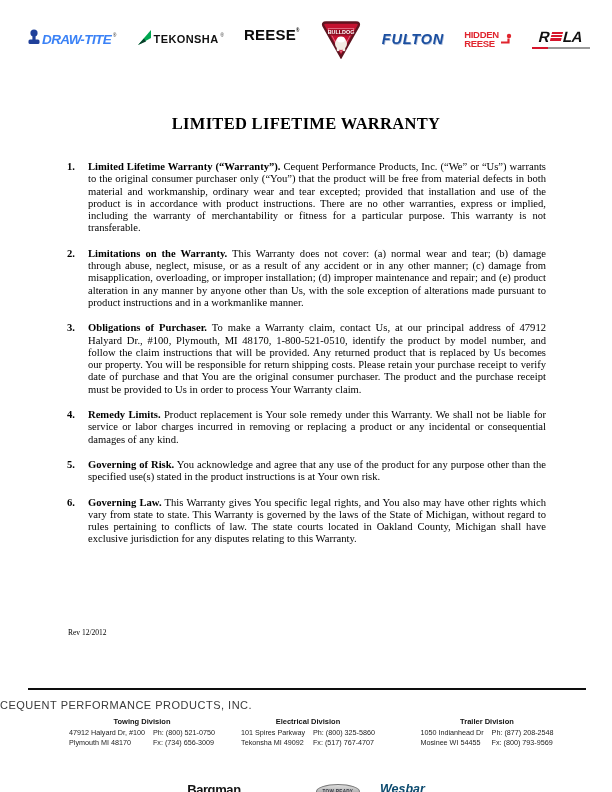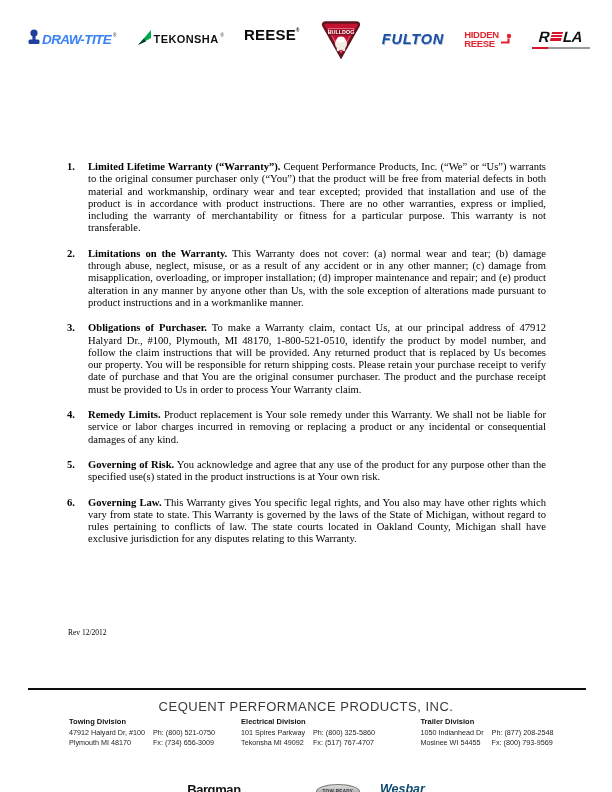--- a/index.html
+++ b/index.html
@@ -67,30 +67,30 @@
   .item{display:flex;margin-bottom:13px;font-size:10.6px;line-height:12.3px;color:#000;}
   .item-num{width:21px;flex-shrink:0;font-weight:bold;}
   .item-text{flex:1;text-align:justify;}
   .item-heading{font-weight:bold;}
 
   .rev{position:absolute;top:628px;left:68px;font-size:7.5px;color:#000;}
 
   
   .footer-rule{position:absolute;top:688px;left:28px;right:26px;height:2px;background:#0e0e0e;}
   .footer-company{
-    position:absolute;top:699px;left:0;width:100%;text-align:center;
-    font-family:"Liberation Sans",sans-serif;font-size:13px;color:#3a3a3a;letter-spacing:0.5px;
+    position:absolute;top:699px;left:0;width:100%;
+    font-family:"Liberation Sans",sans-serif;font-size:11px;color:#3a3a3a;letter-spacing:0.5px;
   }
   .division{
     position:absolute;top:717px;
     display:grid;grid-template-columns:auto auto;column-gap:8px;row-gap:1.5px;
     justify-content:center;align-content:start;
     font-family:"Liberation Sans",sans-serif;font-size:7.2px;color:#222;
   }
-  .division .div-name{grid-column:1/3;text-align:left;font-weight:bold;font-size:7.5px;color:#111;}
+  .division .div-name{grid-column:1/3;text-align:center;font-weight:bold;font-size:7.5px;color:#111;}
   .div-towing{left:47px;width:190px;}
   .div-electrical{left:213px;width:190px;}
   .div-trailer{left:392px;width:190px;}
 
   .sub-logos{
     position:absolute;top:755px;left:0;width:100%;
     display:flex;justify-content:center;align-items:center;gap:20px;
   }
   .bargman{
     font-family:"Liberation Sans",sans-serif;font-weight:800;font-size:13px;
@@ -185,20 +185,21 @@
       <span class="rola-word">
         <span>R</span>
           <span class="rola-o"></span>
           <span>LA</span>
       </span>
       <span class="rola-tag"></span>
     </div>
 
   </header>
 
+  <h1 class="title">LIMITED LIFETIME WARRANTY</h1>
 
   <div class="items">
 
     <div class="item">
       <span class="item-num">1.</span>
       <div class="item-text">
         <span class="item-heading">Limited Lifetime Warranty (“Warranty”).</span>
         <span>Cequent Performance Products, Inc. (“We” or “Us”) warrants to the original consumer purchaser only (“You”) that the product will be free from material defects in both material and workmanship, ordinary wear and tear excepted; provided that installation and use of the product is in accordance with product instructions. There are no other warranties, express or implied, including the warranty of merchantability or fitness for a particular purpose.  This warranty is not transferable.</span>
       </div>
     </div>

